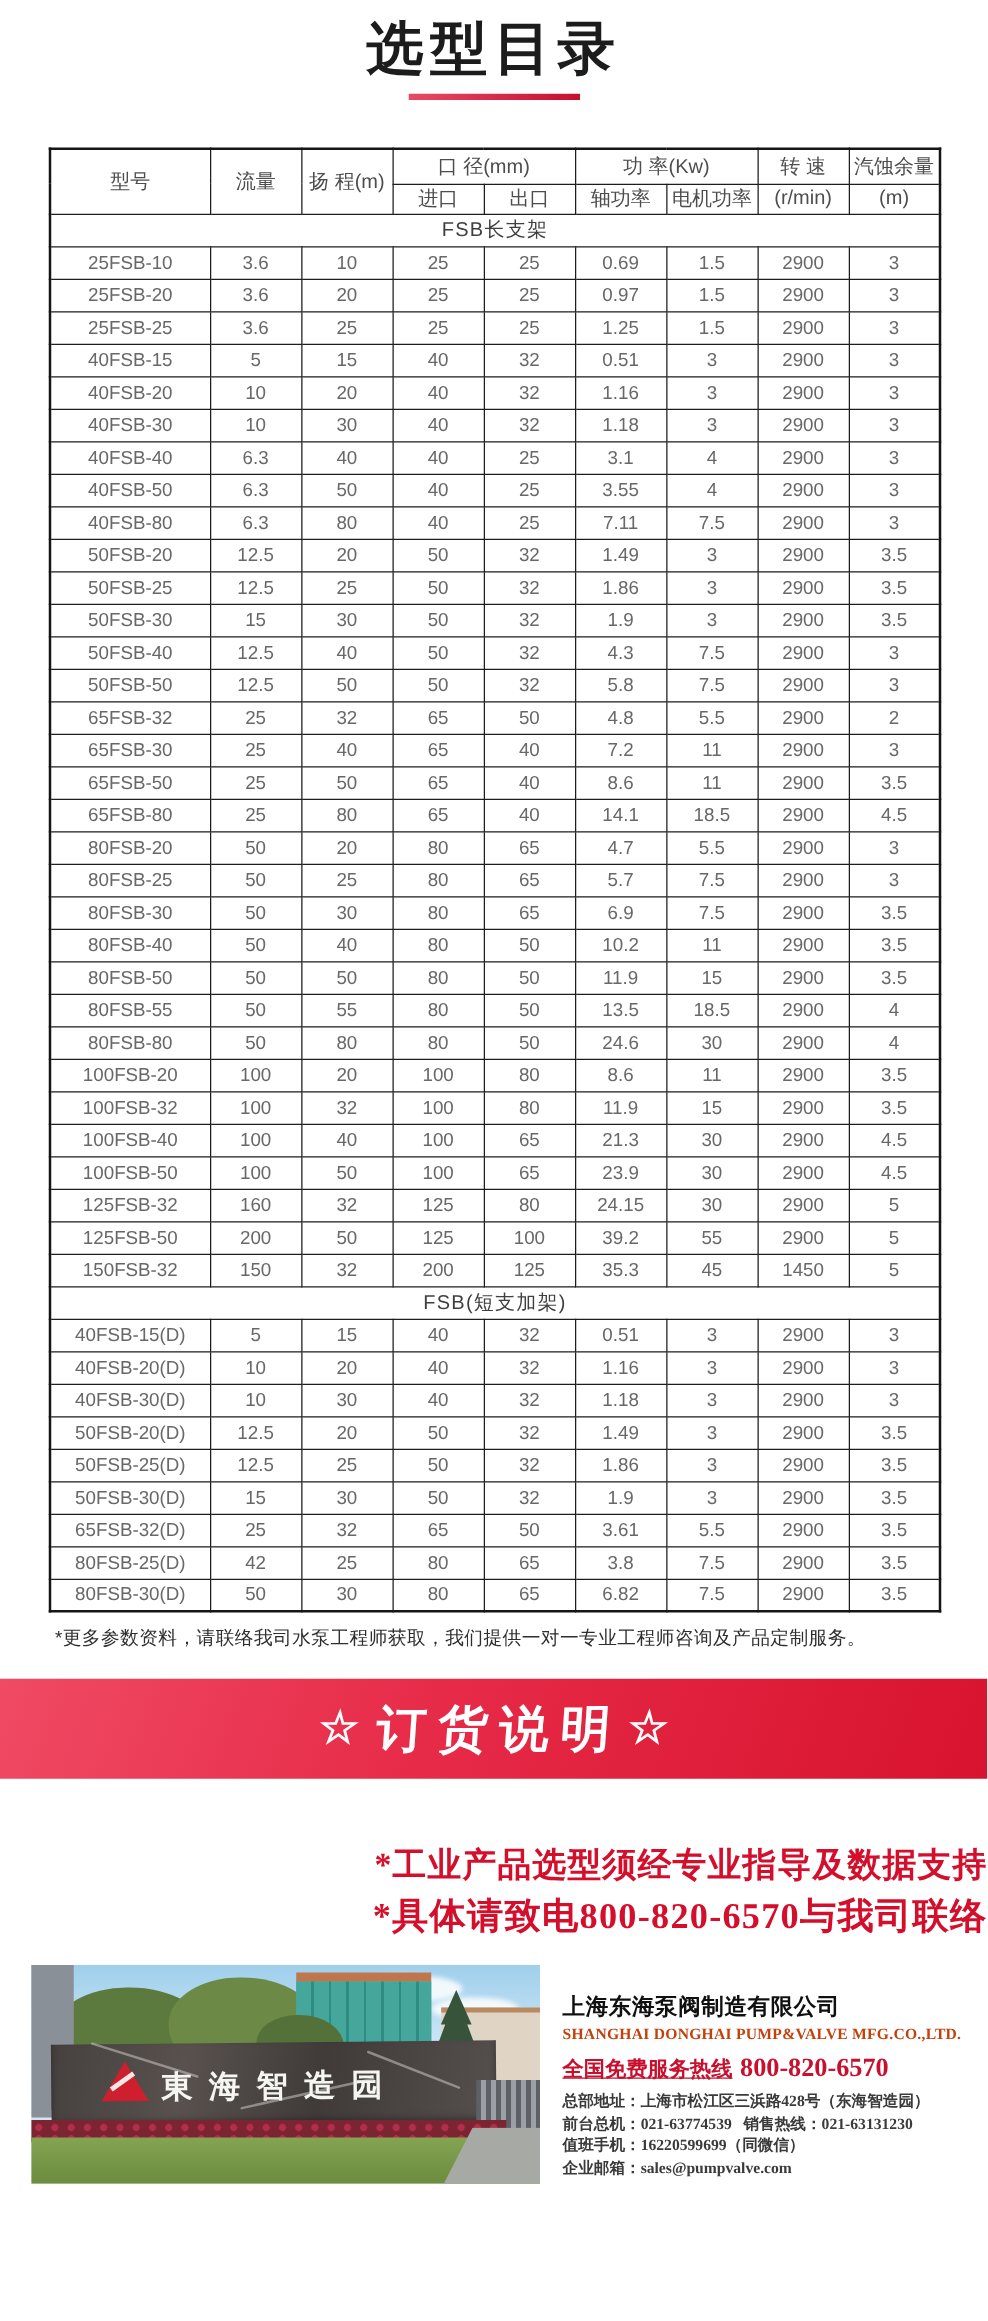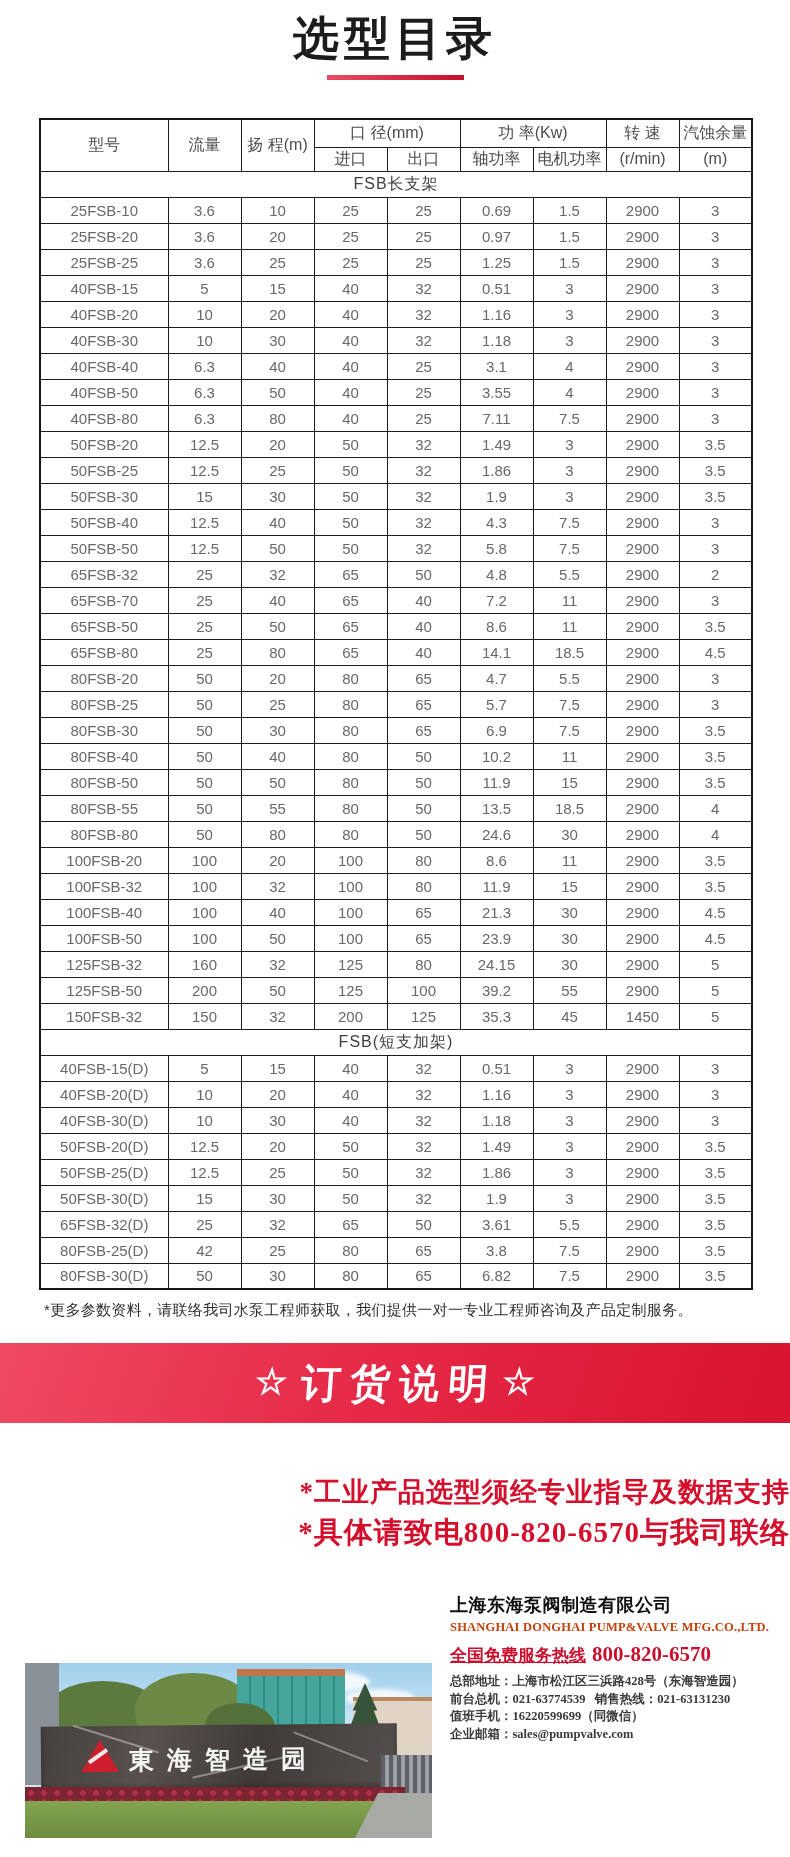--- a/index.html
+++ b/index.html
@@ -37,21 +37,21 @@
   .order-banner .star.left { margin-right:14px; }
   .order-banner .star.right { margin-left:5px; }
 
   
   .notice { position:absolute; left:0; width:100%; text-align:right; color:#d40f2c;
     font-family:"Liberation Serif", serif; font-weight:bold; }
   .notice.n1 { top:1474px; font-size:27px; letter-spacing:1px; }
   .notice.n2 { top:1513px; font-size:29px; letter-spacing:1px; }
 
   
-  .photo { position:absolute; top:1663px; left:25px; width:407px; height:175px; overflow:hidden; background:#cfe6f4; }
+  .photo { position:absolute; top:1572px; left:25px; width:407px; height:175px; overflow:hidden; background:#cfe6f4; }
   .ph-sky { position:absolute; top:0; left:0; width:100%; height:105px;
     background:linear-gradient(#9fcfec 0%,#c8e4f5 55%,#e9f5fc 100%); }
   .ph-cloud { position:absolute; background:#ffffff; border-radius:50%; opacity:.85; filter:blur(2px); }
   .ph-cloud.c1 { top:8px; left:255px; width:90px; height:22px; }
   .ph-cloud.c2 { top:26px; left:320px; width:70px; height:18px; }
   .ph-bldg-far { position:absolute; top:34px; left:328px; width:79px; height:62px; background:#e0d4c5; border-top:4px solid #b98a62; }
   .ph-bldg-glass { position:absolute; top:6px; left:212px; width:108px; height:96px;
     background:repeating-linear-gradient(90deg,#45a79c 0 12px,#2f8c83 12px 14px),
                linear-gradient(#45a79c,#357f77); border-top:7px solid #c0764a; }
   .ph-bldg-left { position:absolute; top:0; left:0; width:34px; height:122px; background:#8a9097; }
@@ -285,21 +285,21 @@
             <td class="c-std">25</td>
             <td class="c-std">32</td>
             <td class="c-std">65</td>
             <td class="c-std">50</td>
             <td class="c-std">4.8</td>
             <td class="c-std">5.5</td>
             <td class="c-std">2900</td>
             <td class="c-std">2</td>
           </tr>
           <tr>
-            <td class="c-model">65FSB-70</td>
+            <td class="c-model">65FSB-30</td>
             <td class="c-std">25</td>
             <td class="c-std">40</td>
             <td class="c-std">65</td>
             <td class="c-std">40</td>
             <td class="c-std">7.2</td>
             <td class="c-std">11</td>
             <td class="c-std">2900</td>
             <td class="c-std">3</td>
           </tr>
           <tr>

